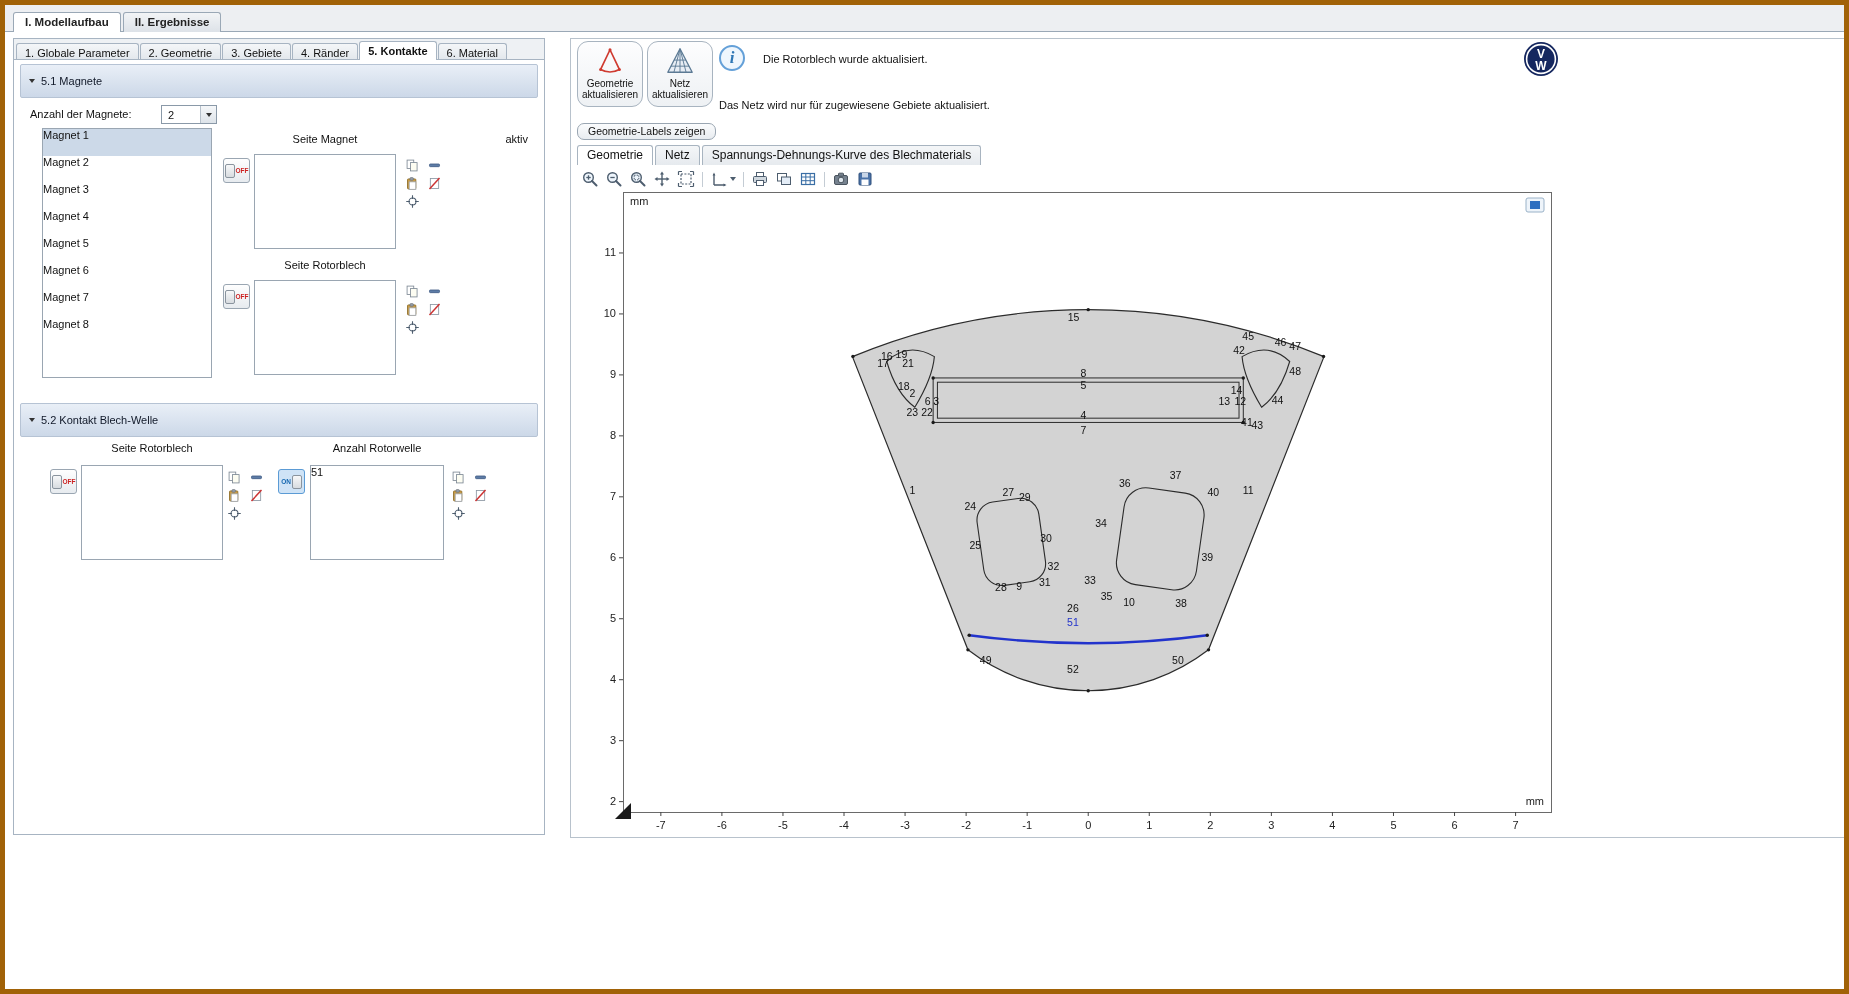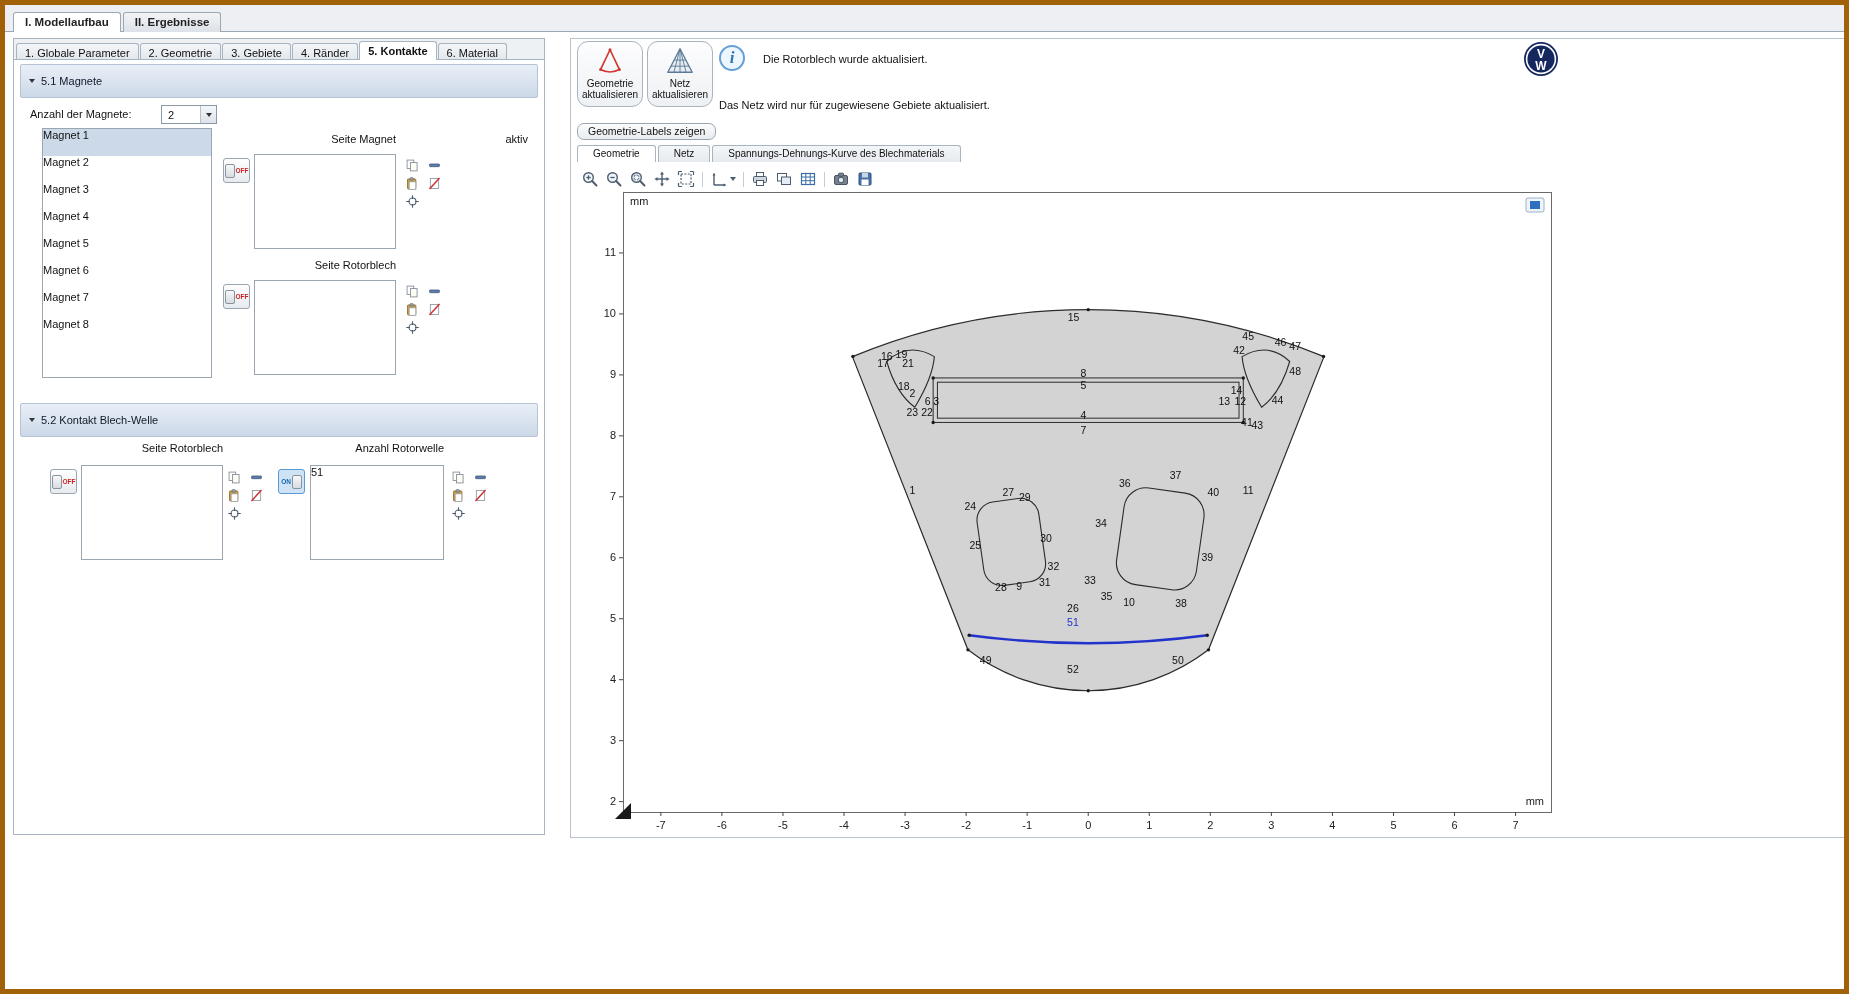--- a/index.html
+++ b/index.html
@@ -15,21 +15,21 @@
   .right-panel{left:565px;top:33px;width:1281px;height:800px;border-color:#b8c2cc;}
   .subtabs{position:absolute;left:0;top:0;right:0;height:20px;display:flex;align-items:flex-end;
     background:#eef1f4;border-bottom:1px solid #a7b4c2;padding-left:2px;}
   .subtab{padding:3px 8px 0;font-size:11px;border:1px solid #a7b4c2;border-bottom:none;border-radius:3px 3px 0 0;
     background:linear-gradient(#f4f6f8,#e3e8ed);margin-right:1px;white-space:nowrap;}
   .subtab.active{background:#fff;font-weight:700;margin-bottom:-1px;padding-bottom:3px;}
   .sec-header{position:absolute;height:34px;display:flex;align-items:center;gap:6px;padding-left:8px;font-size:11px;
     color:#101828;background:linear-gradient(#e9eff7,#ccd8e8);border:1px solid #b6c3d4;border-radius:2px;box-sizing:border-box;}
   .caret{width:0;height:0;border-left:3.5px solid transparent;border-right:3.5px solid transparent;border-top:4.5px solid #333;}
   .lbl{position:absolute;font-size:11px;color:#111;white-space:nowrap;}
-  .center{text-align:right;} .bold{font-weight:400;} .right{text-align:right;}
+  .center{text-align:center;} .bold{font-weight:400;} .right{text-align:right;}
   .dropdown{position:absolute;width:56px;height:19px;border:1px solid #8a99a8;background:#fff;display:flex;align-items:center;box-sizing:border-box;}
   .dd-val{flex:1;padding-left:6px;font-size:11px;}
   .dd-btn{width:15px;align-self:stretch;background:linear-gradient(#f5f7f9,#dde3e9);border-left:1px solid #b6c0ca;
     display:flex;align-items:center;justify-content:center;}
   .listbox{position:absolute;background:#fff;border:1px solid #9aa6b2;box-sizing:border-box;overflow:hidden;}
   .litem{height:27px;line-height:13px;padding-left:0;font-size:11px;color:#111;}
   .litem.selected{background:#ccd9e8;}
   .toggle-btn{position:absolute;width:27px;height:25px;border:1px solid #9aa6b2;border-radius:3px;
     background:linear-gradient(#fefefe,#e7ebef);display:flex;align-items:center;justify-content:center;gap:1px;box-sizing:border-box;}
   .toggle-btn.on{background:#cfe3f6;border-color:#5b9bd5;}
@@ -40,21 +40,21 @@
   .selbtn{width:16px;height:16px;display:flex;align-items:center;justify-content:center;}
   .upd-btn{position:absolute;width:66px;height:66px;border:1px solid #a8b4c0;border-radius:11px;
     background:linear-gradient(#fdfdfe,#eef1f4);display:flex;flex-direction:column;align-items:center;padding-top:3px;box-sizing:border-box;}
   .upd-icon{height:32px;display:flex;align-items:center;justify-content:center;}
   .upd-label{font-size:10px;text-align:center;line-height:11px;margin-top:1px;}
   .info-circle{position:absolute;width:26px;height:26px;border-radius:50%;border:2px solid #64a0d8;background:#eef6fd;
     color:#2e77b5;display:flex;align-items:center;justify-content:center;font:italic 700 17px "Liberation Serif",serif;box-sizing:border-box;}
   .small-btn{position:absolute;height:17px;padding:0 10px;border:1px solid #9aa6b2;border-radius:7px;
     background:linear-gradient(#fbfcfd,#e8ecf0);font-size:10.5px;line-height:15px;box-sizing:border-box;}
   .gtabs{position:absolute;left:6px;top:106px;display:flex;gap:2px;}
-  .gtab{padding:2px 15px 3px;font-size:10px;border:1px solid #a8b4c0;background:linear-gradient(#f4f6f8,#e6eaee);
+  .gtab{padding:2px 9px 3px;font-size:12px;border:1px solid #a8b4c0;background:linear-gradient(#f4f6f8,#e6eaee);
     border-radius:3px 3px 0 0;border-bottom:none;white-space:nowrap;}
   .gtab.active{background:#fff;}
   .gfx-toolbar{position:absolute;left:8px;top:129px;height:22px;display:flex;align-items:center;gap:2px;}
   .ticon{width:22px;height:20px;display:flex;align-items:center;justify-content:center;border-radius:2px;}
   .tsep{width:1px;height:15px;background:#c4ccd4;margin:0 3px;}
   .sm-caret{width:0;height:0;border-left:3px solid transparent;border-right:3px solid transparent;border-top:4px solid #4d5d6e;margin-left:2px;}
   .plot-wrap{position:absolute;left:7px;top:153px;width:992px;height:648px;}
   #plot-svg text{font-family:"Liberation Sans",sans-serif;}
   .axis-label{font-size:11px;fill:#222;}
   .blabel{font-size:10.5px;fill:#111;}

